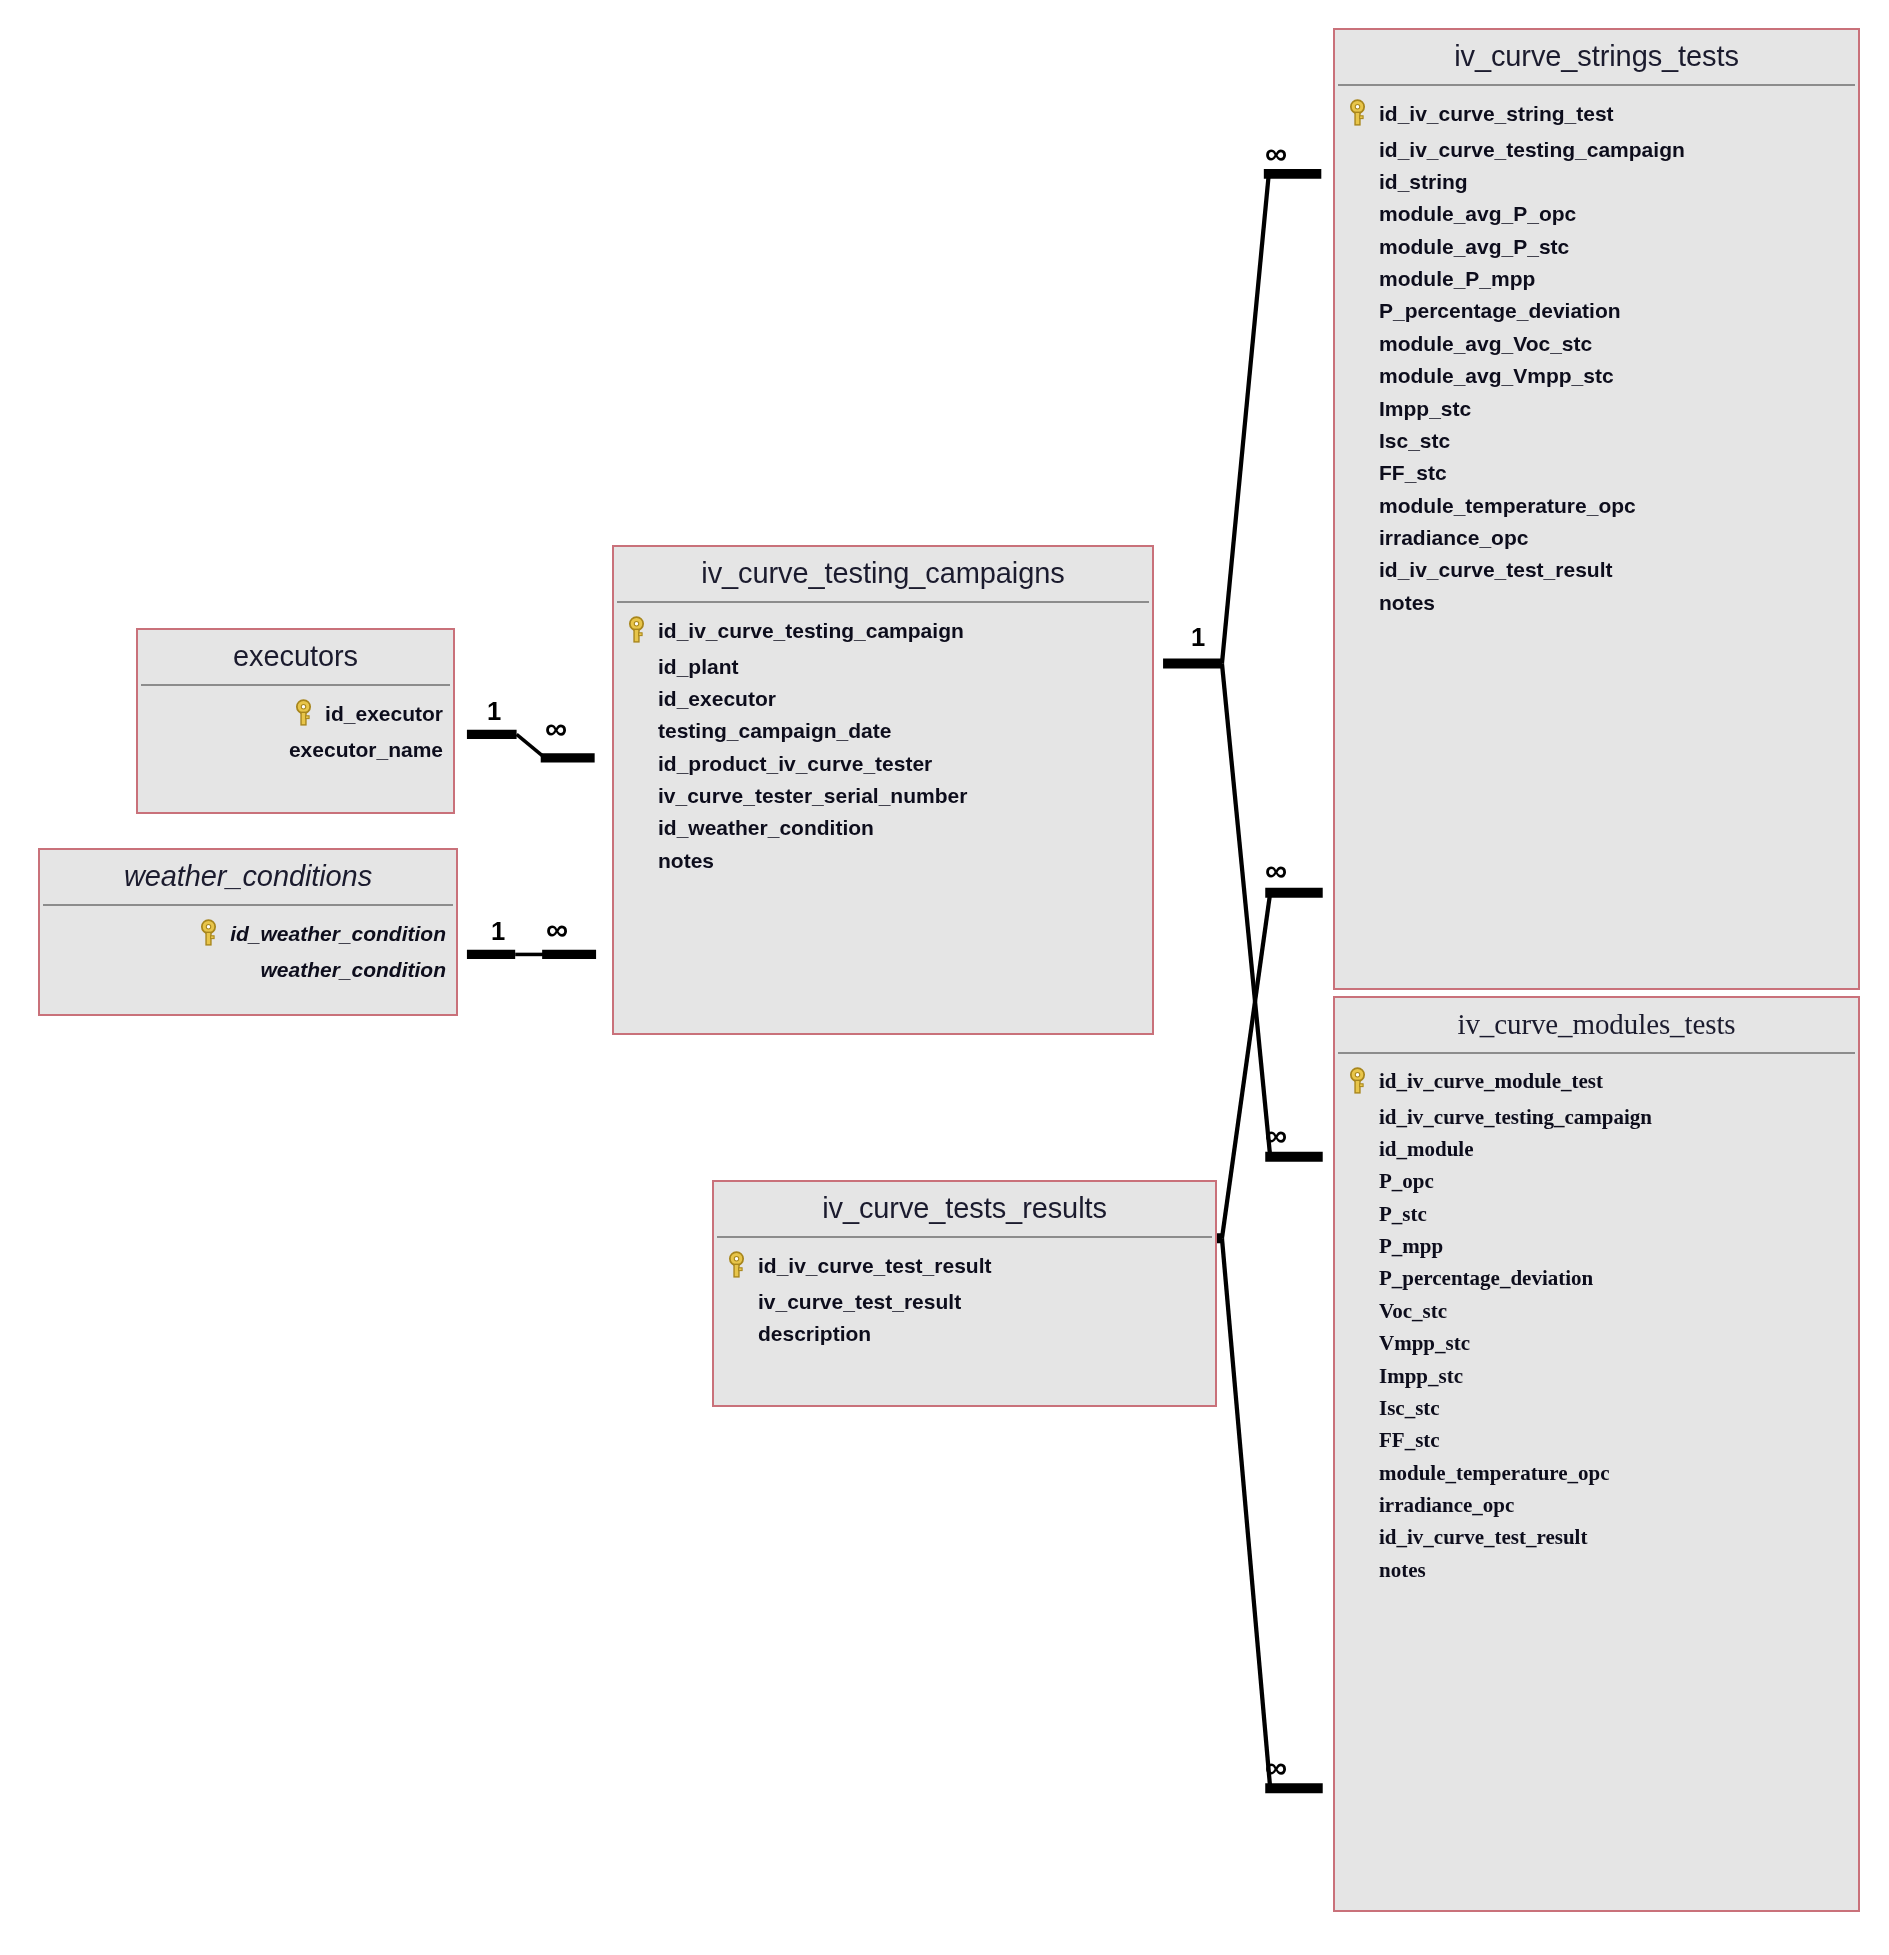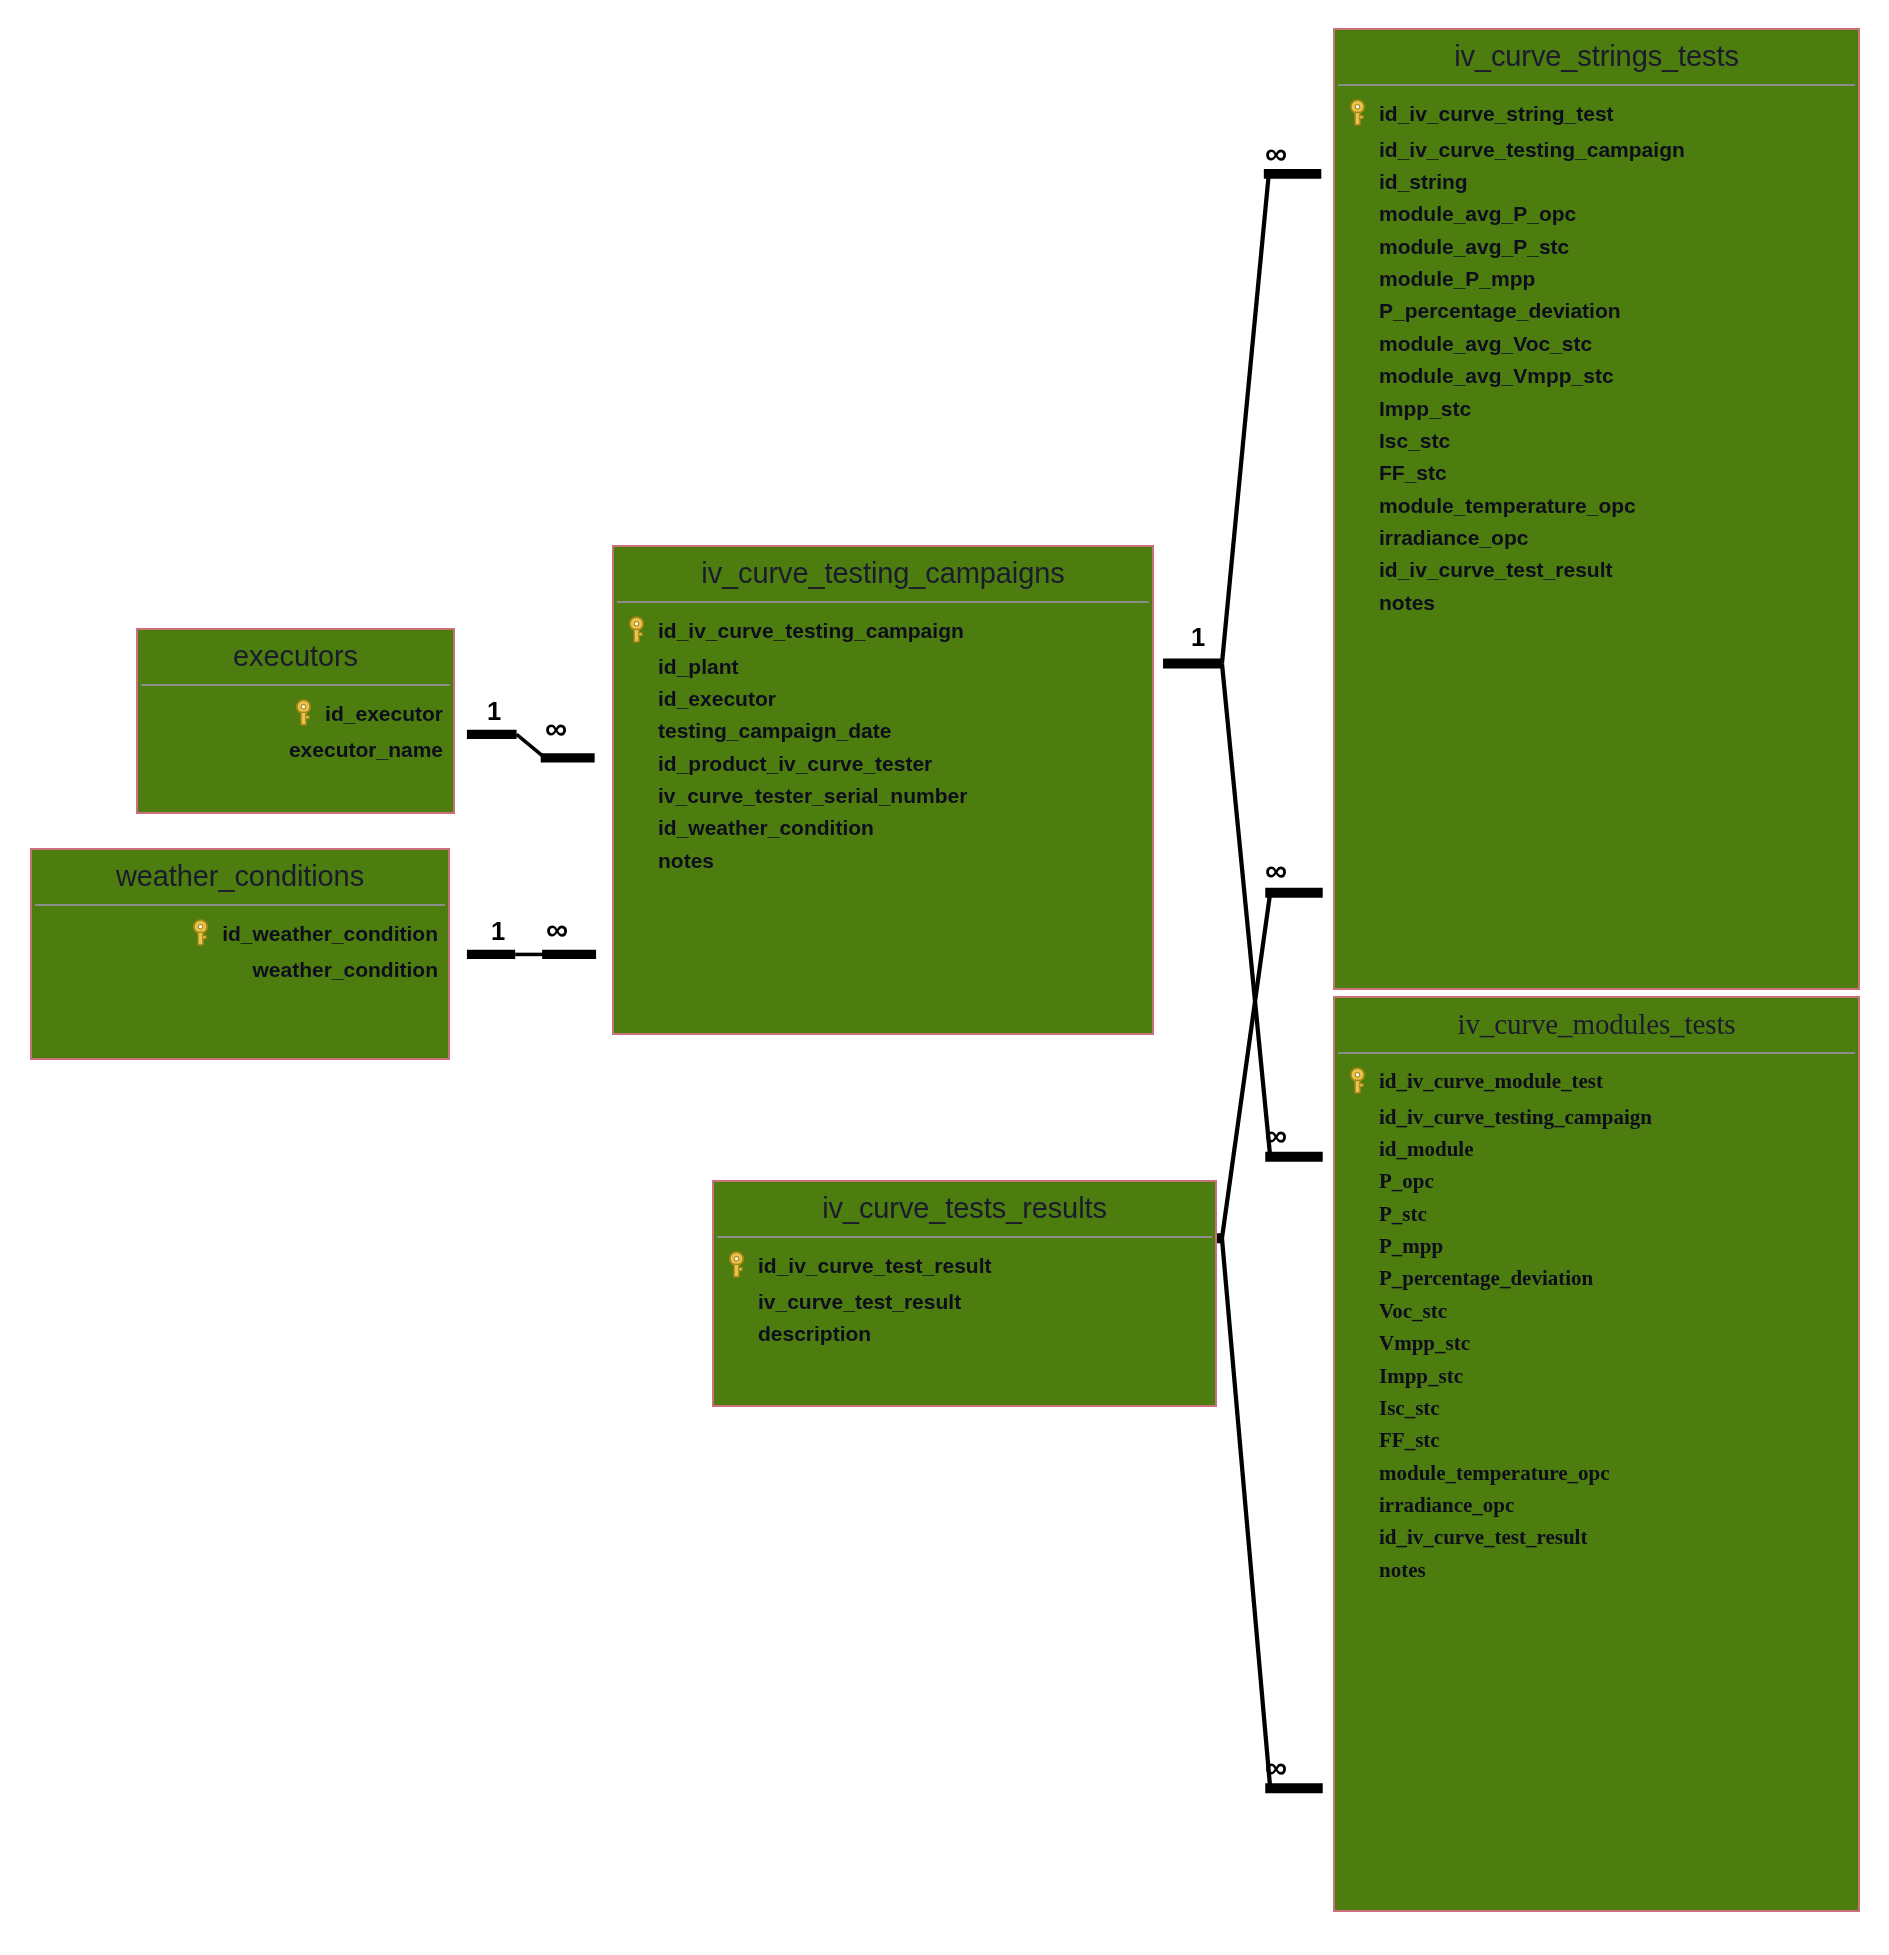--- a/index.html
+++ b/index.html
@@ -21,21 +21,21 @@
     position: absolute;
     left: 0; top: 0;
     width: 1889px;
     height: 1955px;
     pointer-events: none;
   }
   .entity {
     position: absolute;
     box-sizing: border-box;
     border: 2.1px solid #c9717a;
-    background: #4d7c0f;
+    background: #e5e5e5;
   }
   .entity-title {
     text-align: center;
     font-size: 29px;
     color: #1b1b2e;
     padding: 10px 7px 11.4px 7px;
     letter-spacing: -0.1px;
     white-space: nowrap;
   }
   .title-rule {
@@ -158,21 +158,21 @@
           </svg>
         </span>
       </div>
       <div class="field">
         <span class="fname">executor_name</span>
         <span class="keyslot"></span>
       </div>
     </div>
   </div>
 
-  <div class="entity align-right" style="left:30px; top:848px; width:420px; height:212px;">
+  <div class="entity align-right" style="left:38px; top:848px; width:420px; height:168px;font-style:italic;">
     <div class="entity-title">weather_conditions</div>
     <div class="title-rule"></div>
     <div class="fields">
       <div class="field">
         <span class="fname">id_weather_condition</span>
         <span class="keyslot">
           <svg class="key-icon" width="23" height="28" viewBox="0 0 32 40">
             <circle cx="16" cy="11" r="9.5" fill="#e8c54a" stroke="#a8861c" stroke-width="2.5"></circle>
             <circle cx="16" cy="11" r="3.2" fill="#ffffff" stroke="#a8861c" stroke-width="1.5"></circle>
             <rect x="12.5" y="19" width="7" height="18" fill="#e8c54a" stroke="#a8861c" stroke-width="2"></rect>

